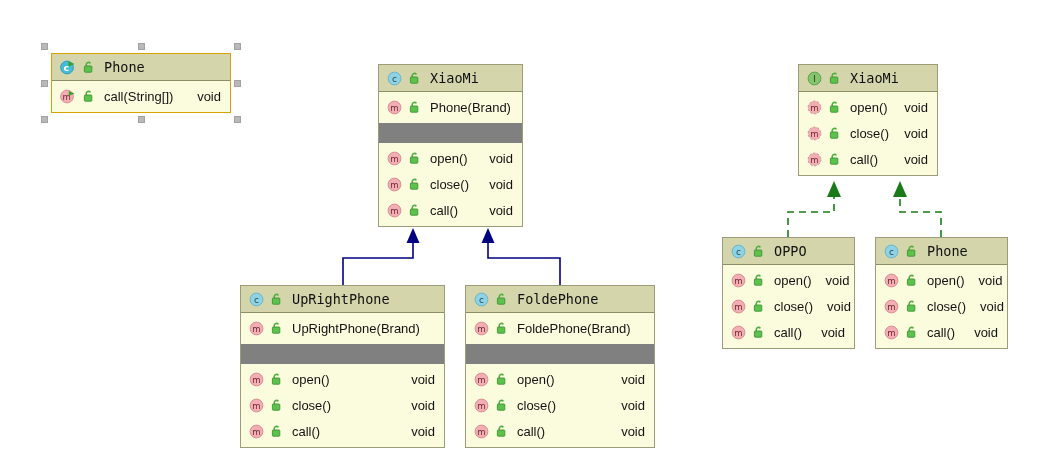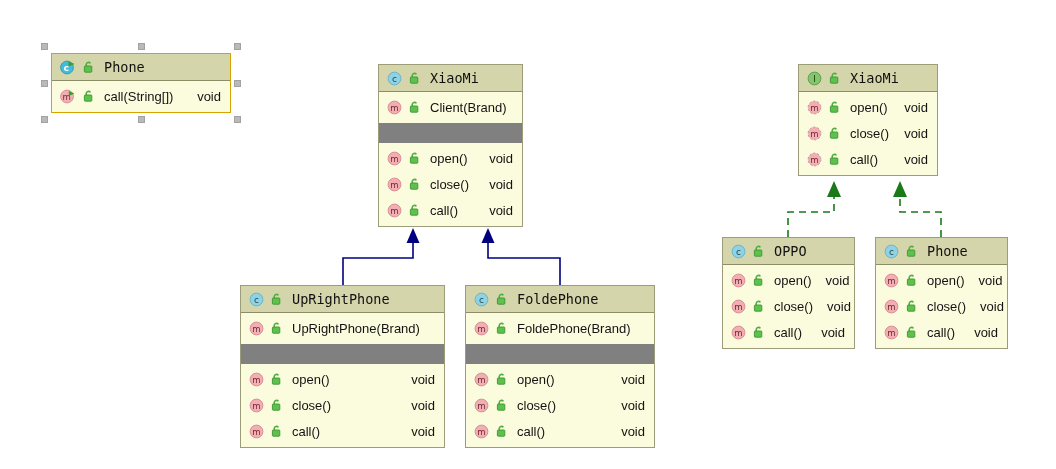--- a/index.html
+++ b/index.html
@@ -199,21 +199,21 @@
                 <circle cx="7.5" cy="7.5" r="6.4" fill="#f2aeb2" stroke="#dd8f95" stroke-width="1"></circle>
                 <text x="7.5" y="11.2" font-family="DejaVu Sans, sans-serif" font-size="8.5" text-anchor="middle" fill="#6d2b32">m</text>
               </svg>
             </span>
             <span class="ico" style="margin-left: 6px;">
               <svg width="13" height="13" viewBox="0 0 13 13">
                 <path d="M4.2 5.2 V3.6 a2.3 2.3 0 0 1 4.2 -1.2" fill="none" stroke="#4caf3e" stroke-width="1.5"></path>
                 <rect x="2.4" y="5.0" width="7.4" height="6.2" rx="0.8" fill="#5cc24b" stroke="#3e9433" stroke-width="0.9"></rect>
               </svg>
             </span>
-            <span class="rowlabel">Client(Brand)</span>
+            <span class="rowlabel">Phone(Brand)</span>
           </div>
         </div>
         <div class="uml-divider"></div>
         <div class="uml-section">
           <div class="uml-row">
             <span class="ico">
               <svg width="15" height="15" viewBox="0 0 15 15">
                 <circle cx="7.5" cy="7.5" r="6.4" fill="#f2aeb2" stroke="#dd8f95" stroke-width="1"></circle>
                 <text x="7.5" y="11.2" font-family="DejaVu Sans, sans-serif" font-size="8.5" text-anchor="middle" fill="#6d2b32">m</text>
               </svg>

